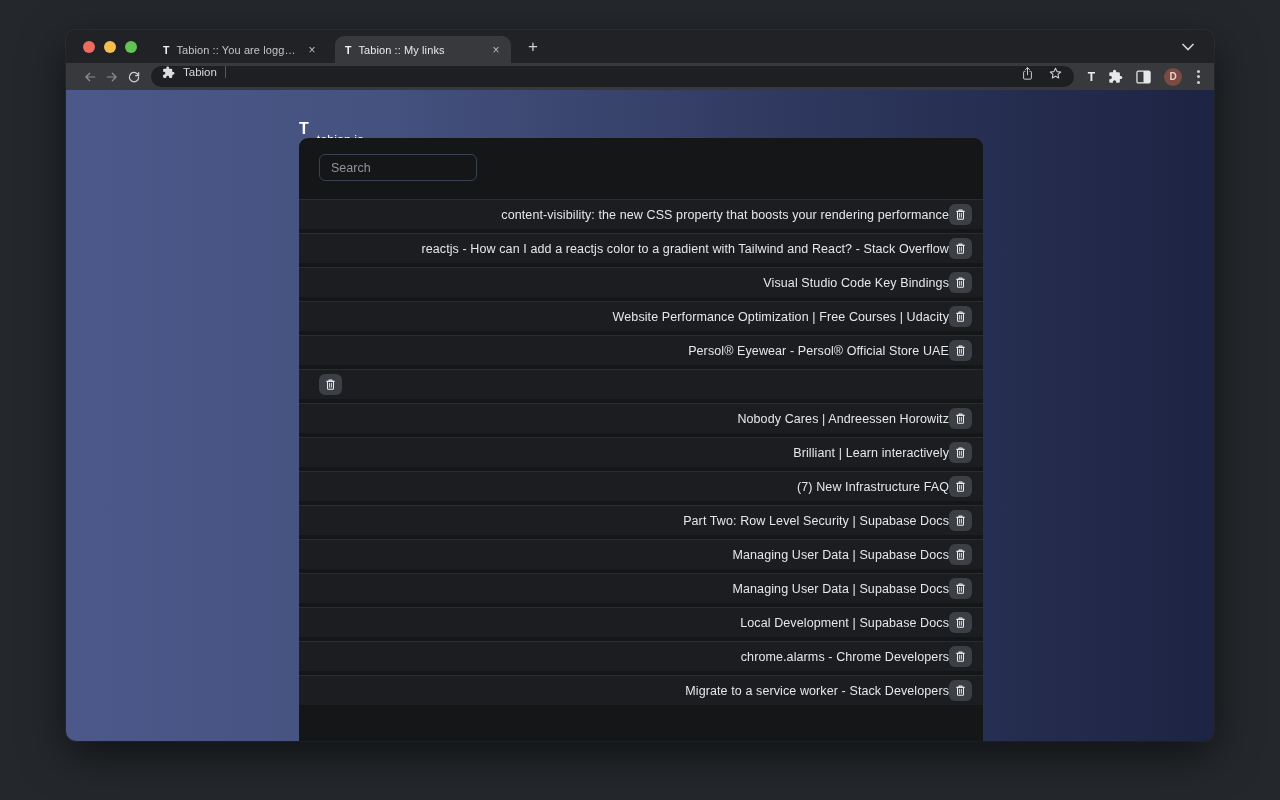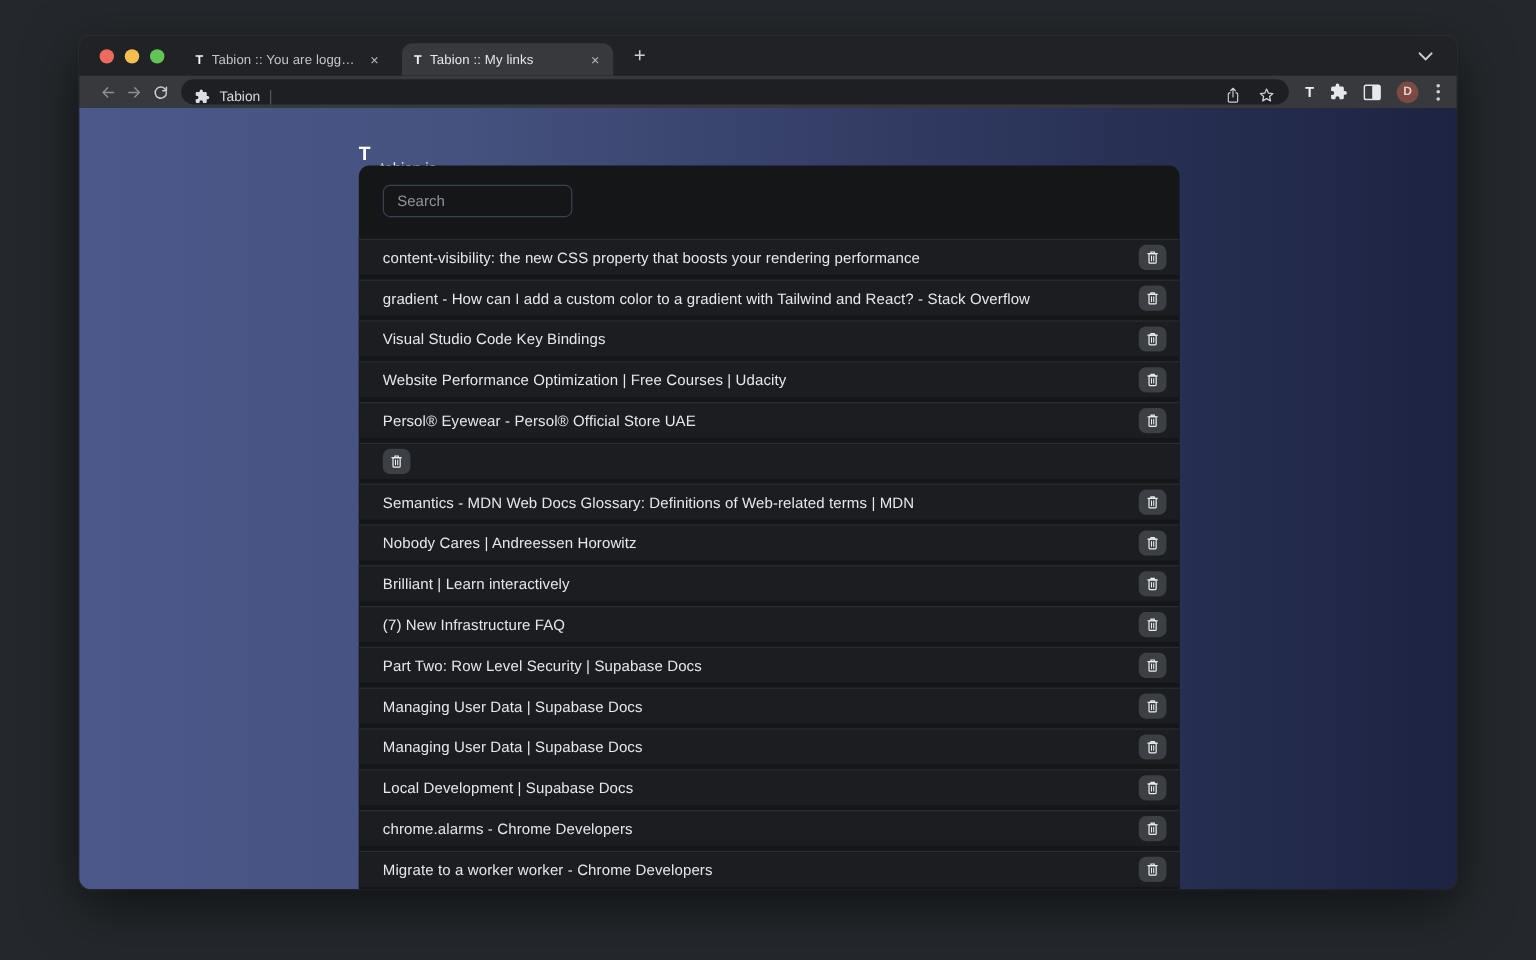--- a/index.html
+++ b/index.html
@@ -34,21 +34,21 @@
     font-size:12px; color:#b6b9bd; flex:0 0 auto; }
   .newtab { width:26px; height:26px; align-self:center; margin-left:9px; display:flex; align-items:center;
     justify-content:center; color:#cdd0d3; font-size:17px; border-radius:50%; }
   .strip-spacer { flex:1 1 auto; }
   .chevron-btn { align-self:center; margin-right:15px; width:22px; height:22px; display:flex; align-items:center; justify-content:center; }
   
   .toolbar { height:27px; background:#38393d; display:flex; align-items:center; padding:0 10px 0 13px; flex:0 0 auto; }
   .nav-btn { width:22px; height:22px; display:flex; align-items:center; justify-content:center; flex:0 0 auto; }
   .urlbar {
     flex:1 1 auto; height:21px; background:#1e1f23; border-radius:11px; margin:0 8px 0 6px;
-    display:flex; align-items:flex-end; padding:0 11px; gap:8px; min-width:0;
+    display:flex; align-items:flex-start; padding:0 11px; gap:8px; min-width:0;
   }
   .site-name { font-size:11.5px; color:#d6d8da; flex:0 0 auto; }
   .url-divider { width:1px; height:12px; background:#55585c; flex:0 0 auto; }
   .url-text { font-size:11.5px; color:#b5b8bc; flex:1 1 auto; white-space:nowrap; overflow:hidden; letter-spacing:.1px; }
   .pill-actions { display:flex; gap:14px; align-items:center; margin-left:auto; }
   .tb-actions { display:flex; align-items:center; gap:13px; padding:0 2px 0 6px; }
   .ext-letter { font-size:12px; font-weight:700; color:#eceef0; }
   .avatar { width:18px; height:18px; border-radius:50%; background:#7a4a43; color:#e7cfc9;
     font-size:10px; font-weight:700; display:flex; align-items:center; justify-content:center; }
   .kebab { display:flex; flex-direction:column; gap:2.5px; padding:2px; }
@@ -68,21 +68,21 @@
   .search-area { padding:16px 20px 14px 20px; }
   .search-input {
     width:158px; height:27px; background:transparent; border:1px solid #3a4150; border-radius:6px;
     color:#14b8a6; font-size:12.5px; padding:0 11px; outline:none; font-family:"Liberation Sans", sans-serif;
   }
   .search-input::placeholder { color:#8f939b; }
   .row {
     height:30px; margin-top:4px; background:#1c1d20; border-top:1px solid #2a2c30;
     display:flex; align-items:center; padding:0 11px 0 20px;
   }
-  .row-title { flex:1 1 auto; font-size:12.5px; color:#e5e7e9; white-space:nowrap; overflow:hidden; letter-spacing:.1px; }
+  .row-title { flex:1 1 auto; font-size:12.5px; color:#e5e7e9; white-space:nowrap; overflow:hidden; letter-spacing:.1px;text-align:right; }
   .del-btn {
     width:23px; height:21px; border-radius:6px; background:#3c3f44; border:none; cursor:pointer;
     display:flex; align-items:center; justify-content:center; flex:0 0 auto;
   }
   svg { display:block; }
 </style>
 </head>
 <body>
 
 <div class="window">
@@ -185,21 +185,21 @@
       <svg width="11" height="13" viewBox="0 0 24 26">
         <path d="M3.5 6h17" fill="none" stroke="#eceef0" stroke-width="2.2" stroke-linecap="round"></path>
         <path d="M9 6V3.2h6V6" fill="none" stroke="#eceef0" stroke-width="2.2"></path>
         <rect x="5.5" y="6" width="13" height="17.5" rx="1.8" fill="none" stroke="#eceef0" stroke-width="2.2"></rect>
         <path d="M10 10.5v8.5M14 10.5v8.5" fill="none" stroke="#eceef0" stroke-width="1.9" stroke-linecap="round"></path>
       </svg>
     </button>
   </div>
 
   <div class="row">
-    <span class="row-title">gradient - How can I add a custom color to a gradient with Tailwind and React? - Stack Overflow</span>
+    <span class="row-title">reactjs - How can I add a reactjs color to a gradient with Tailwind and React? - Stack Overflow</span>
     <button class="del-btn">
       <svg width="11" height="13" viewBox="0 0 24 26">
         <path d="M3.5 6h17" fill="none" stroke="#eceef0" stroke-width="2.2" stroke-linecap="round"></path>
         <path d="M9 6V3.2h6V6" fill="none" stroke="#eceef0" stroke-width="2.2"></path>
         <rect x="5.5" y="6" width="13" height="17.5" rx="1.8" fill="none" stroke="#eceef0" stroke-width="2.2"></rect>
         <path d="M10 10.5v8.5M14 10.5v8.5" fill="none" stroke="#eceef0" stroke-width="1.9" stroke-linecap="round"></path>
       </svg>
     </button>
   </div>
 
@@ -243,31 +243,20 @@
     <button class="del-btn">
       <svg width="11" height="13" viewBox="0 0 24 26">
         <path d="M3.5 6h17" fill="none" stroke="#eceef0" stroke-width="2.2" stroke-linecap="round"></path>
         <path d="M9 6V3.2h6V6" fill="none" stroke="#eceef0" stroke-width="2.2"></path>
         <rect x="5.5" y="6" width="13" height="17.5" rx="1.8" fill="none" stroke="#eceef0" stroke-width="2.2"></rect>
         <path d="M10 10.5v8.5M14 10.5v8.5" fill="none" stroke="#eceef0" stroke-width="1.9" stroke-linecap="round"></path>
       </svg>
     </button>
   </div>
 
-  <div class="row">
-    <span class="row-title">Semantics - MDN Web Docs Glossary: Definitions of Web-related terms | MDN</span>
-    <button class="del-btn">
-      <svg width="11" height="13" viewBox="0 0 24 26">
-        <path d="M3.5 6h17" fill="none" stroke="#eceef0" stroke-width="2.2" stroke-linecap="round"></path>
-        <path d="M9 6V3.2h6V6" fill="none" stroke="#eceef0" stroke-width="2.2"></path>
-        <rect x="5.5" y="6" width="13" height="17.5" rx="1.8" fill="none" stroke="#eceef0" stroke-width="2.2"></rect>
-        <path d="M10 10.5v8.5M14 10.5v8.5" fill="none" stroke="#eceef0" stroke-width="1.9" stroke-linecap="round"></path>
-      </svg>
-    </button>
-  </div>
 
   <div class="row">
     <span class="row-title">Nobody Cares | Andreessen Horowitz</span>
     <button class="del-btn">
       <svg width="11" height="13" viewBox="0 0 24 26">
         <path d="M3.5 6h17" fill="none" stroke="#eceef0" stroke-width="2.2" stroke-linecap="round"></path>
         <path d="M9 6V3.2h6V6" fill="none" stroke="#eceef0" stroke-width="2.2"></path>
         <rect x="5.5" y="6" width="13" height="17.5" rx="1.8" fill="none" stroke="#eceef0" stroke-width="2.2"></rect>
         <path d="M10 10.5v8.5M14 10.5v8.5" fill="none" stroke="#eceef0" stroke-width="1.9" stroke-linecap="round"></path>
       </svg>
@@ -352,21 +341,21 @@
       <svg width="11" height="13" viewBox="0 0 24 26">
         <path d="M3.5 6h17" fill="none" stroke="#eceef0" stroke-width="2.2" stroke-linecap="round"></path>
         <path d="M9 6V3.2h6V6" fill="none" stroke="#eceef0" stroke-width="2.2"></path>
         <rect x="5.5" y="6" width="13" height="17.5" rx="1.8" fill="none" stroke="#eceef0" stroke-width="2.2"></rect>
         <path d="M10 10.5v8.5M14 10.5v8.5" fill="none" stroke="#eceef0" stroke-width="1.9" stroke-linecap="round"></path>
       </svg>
     </button>
   </div>
 
   <div class="row">
-    <span class="row-title">Migrate to a worker worker - Chrome Developers</span>
+    <span class="row-title">Migrate to a service worker - Stack Developers</span>
     <button class="del-btn">
       <svg width="11" height="13" viewBox="0 0 24 26">
         <path d="M3.5 6h17" fill="none" stroke="#eceef0" stroke-width="2.2" stroke-linecap="round"></path>
         <path d="M9 6V3.2h6V6" fill="none" stroke="#eceef0" stroke-width="2.2"></path>
         <rect x="5.5" y="6" width="13" height="17.5" rx="1.8" fill="none" stroke="#eceef0" stroke-width="2.2"></rect>
         <path d="M10 10.5v8.5M14 10.5v8.5" fill="none" stroke="#eceef0" stroke-width="1.9" stroke-linecap="round"></path>
       </svg>
     </button>
   </div>
 </div>

